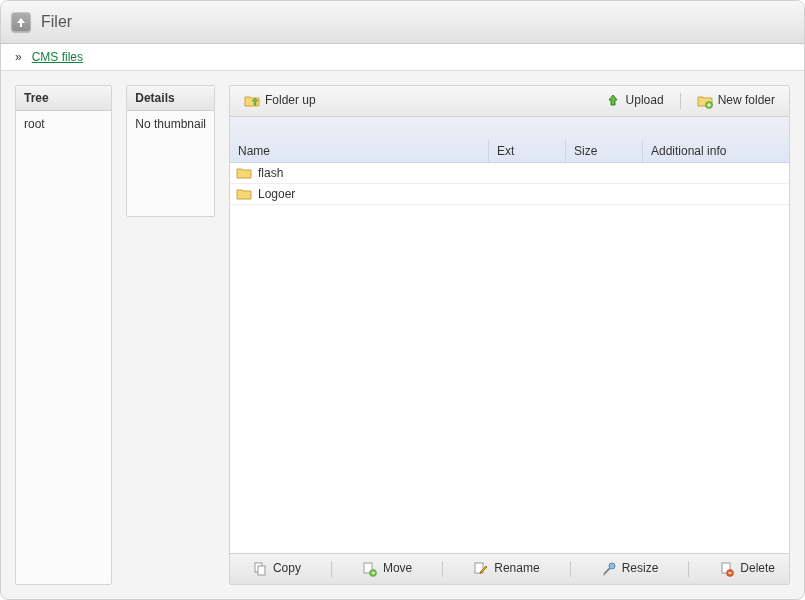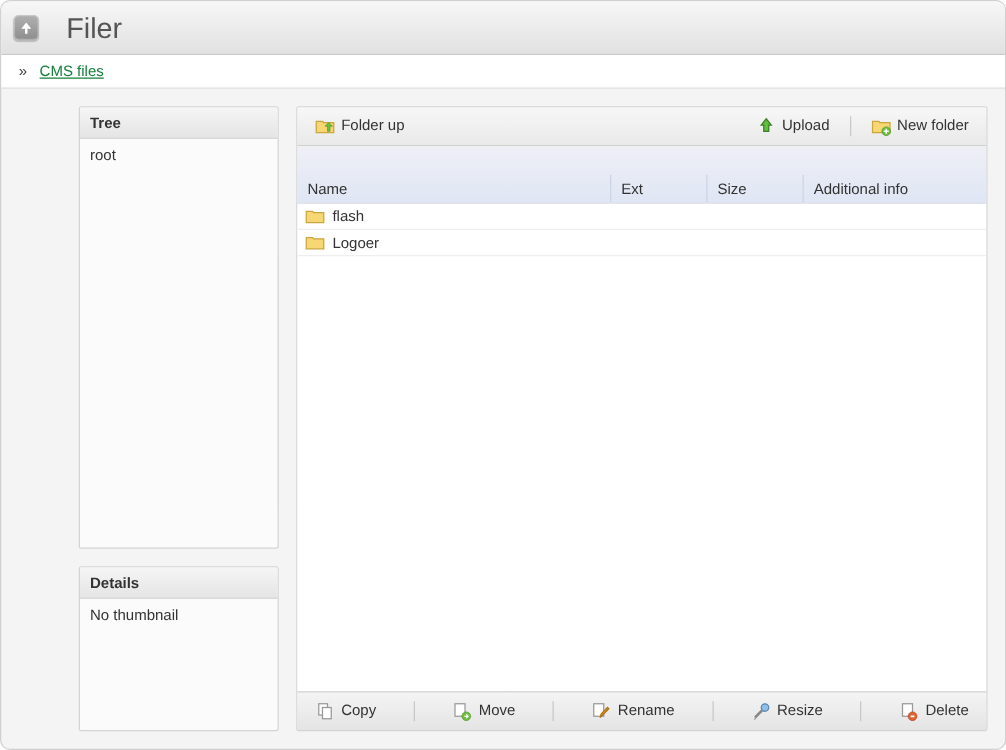--- a/index.html
+++ b/index.html
@@ -1,23 +1,23 @@
 <!DOCTYPE html>
 <html><head>
 <meta charset="utf-8">
 <style>
   html,body{margin:0;padding:0;font-family:Arial,Helvetica,sans-serif;font-size:12px;color:#333;background:#fff;}
   .window{width:805px;height:600px;box-sizing:border-box;background:#f4f4f4;border:1px solid #d0d0d0;border-radius:8px;overflow:hidden;display:flex;flex-direction:column;}
   .titlebar{height:42px;background:linear-gradient(#f7f7f7,#e1e1e1);border-bottom:1px solid #c9c9c9;display:flex;align-items:center;padding:0 10px;gap:10px;}
   .titlebar .upbtn{width:20px;height:20px;background:linear-gradient(#b0b0b0,#8e8e8e);border-radius:4px;display:flex;align-items:center;justify-content:center;box-shadow:inset 0 0 0 1px rgba(255,255,255,.3),0 1px 1px rgba(0,0,0,.2);}
-  .titlebar h1{margin:12px;font-size:23px;font-weight:normal;color:#555;}
+  .titlebar h1{margin:0;font-size:16px;font-weight:normal;color:#555;}
   .breadcrumb{height:26px;background:#fff;border-bottom:1px solid #ddd;display:flex;align-items:center;padding:0 14px;gap:10px;color:#444;}
   .breadcrumb a{color:#15803d;text-decoration:underline;}
   .content{flex:1;display:flex;padding:14px;gap:14px;min-height:0;}
-  .left-col{width:200px;display:flex;flex-direction:column;gap:14px;margin-left:48px;}
+  .left-col{width:200px;display:flex;gap:14px;}
   .panel{background:#fbfbfb;border:1px solid #d4d4d4;border-radius:2px;display:flex;flex-direction:column;min-height:0;}
   .panel-header{background:linear-gradient(#f5f5f5,#e5e5e5);border-bottom:1px solid #d0d0d0;padding:5px 8px;font-weight:bold;color:#333;font-size:12px;}
   .panel-body{padding:6px 8px;flex:1;overflow:auto;}
   .tree-panel{flex:1;}
   .details-panel{height:130px;}
   .main-panel{flex:1;display:flex;flex-direction:column;}
   .toolbar-top{background:linear-gradient(#f7f7f7,#e9e9e9);border-bottom:1px solid #d0d0d0;padding:4px 8px;display:flex;align-items:center;gap:6px;}
   .spacer{flex:1;}
   .tbtn{display:flex;align-items:flex-start;gap:5px;padding:3px 6px;border-radius:3px;cursor:pointer;color:#333;}
   .table-head{display:flex;background:linear-gradient(#efeff6,#dfe6f4);border-bottom:1px solid #cdd4e4;}

